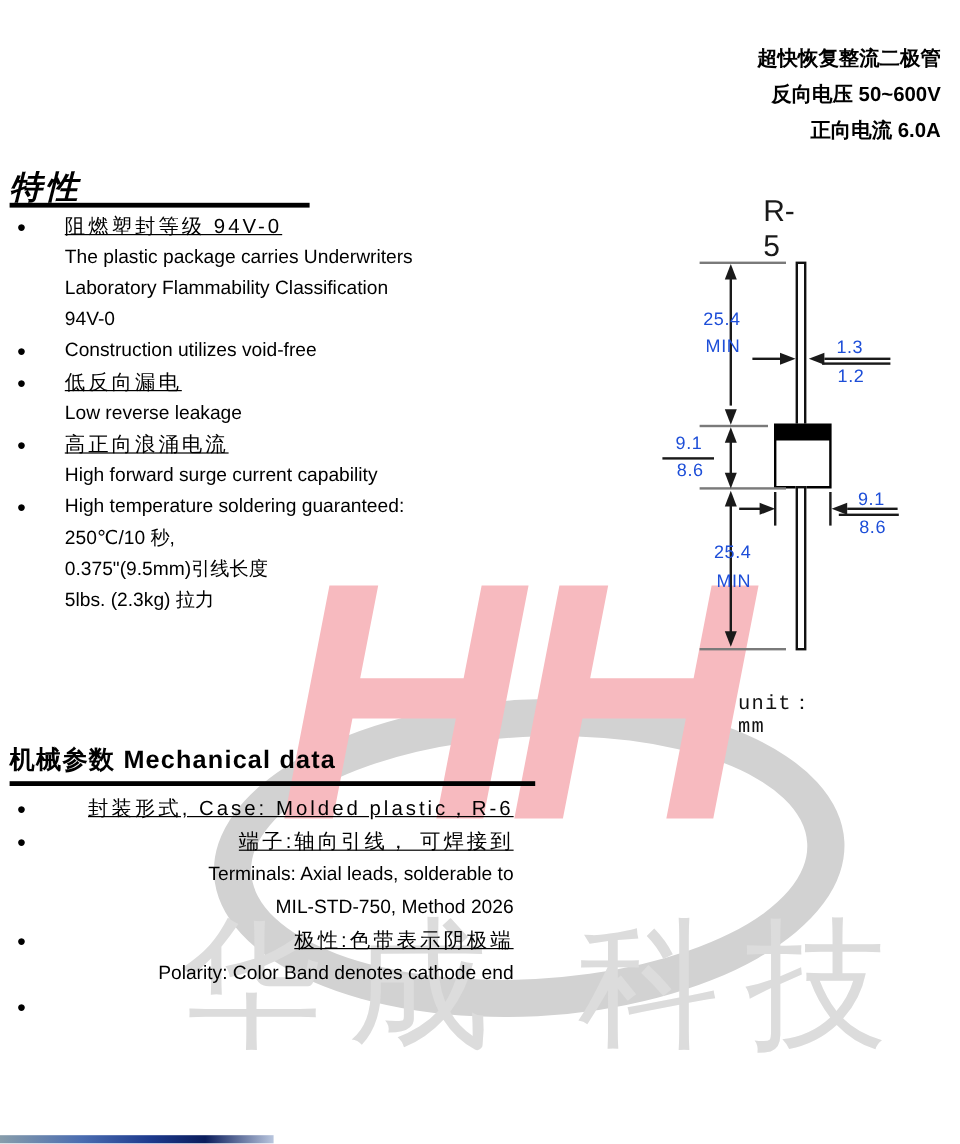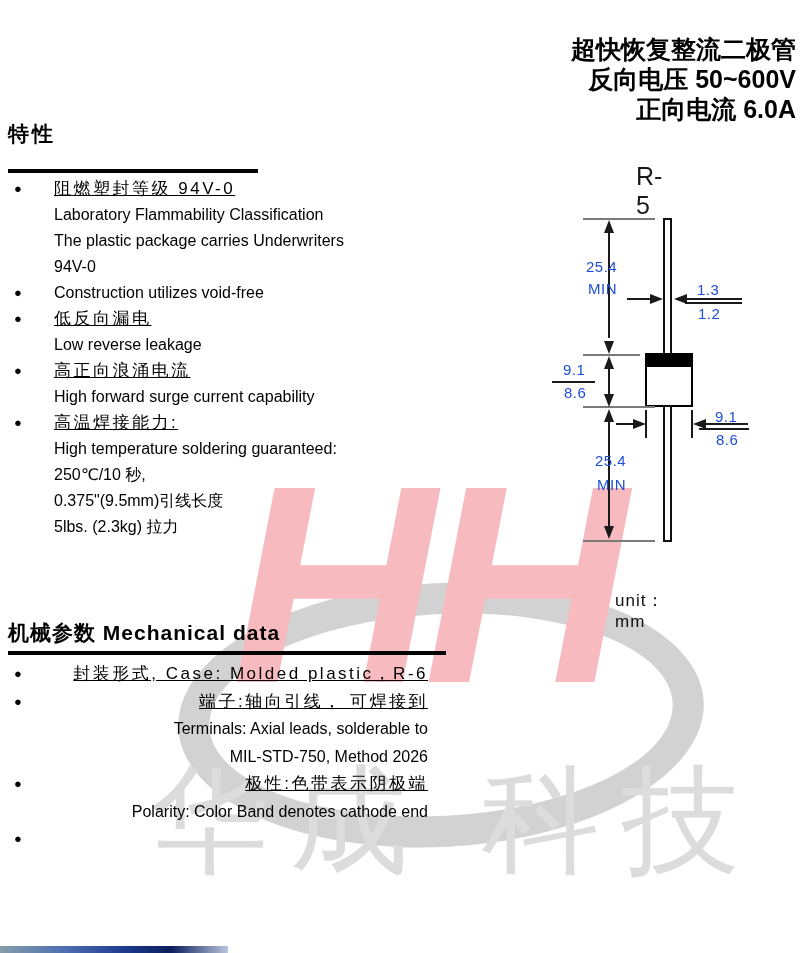--- a/index.html
+++ b/index.html
@@ -13,26 +13,26 @@
   .wm-letters { position:absolute; left:232px; top:440px; height:290px; line-height:290px;
                 font-size:282px; font-weight:bold; font-style:italic; color:#f7babf;
                 letter-spacing:-12px; z-index:2; }
   .wm-company { position:absolute; left:150px; top:742px; font-size:118px; color:#dcdcdc;
                 font-family:"Liberation Serif","DejaVu Serif",serif; letter-spacing:22px;
                 z-index:3; white-space:nowrap; }
 
   .content { position:relative; z-index:10; }
 
   
-  .hdr { position:absolute; top:34px; right:4px; text-align:right; font-weight:bold;
-         font-size:25px; line-height:30px; color:#000; }
+  .hdr { position:absolute; top:34px; right:16px; text-align:right; font-weight:bold;
+         font-size:17px; line-height:30px; color:#000; }
 
   
   .sec-head { position:absolute; left:8px; font-weight:bold; color:#000; }
-  .feat-head { top:120px; font-size:21px; letter-spacing:3px; }
+  .feat-head { top:138px; font-size:27px; letter-spacing:3px;font-style:italic; }
   .feat-rule { position:absolute; left:8px; top:169px; width:250px; height:4px; background:#000; }
   .mech-head { top:619px; font-size:21px; letter-spacing:1px; }
   .mech-rule { position:absolute; left:8px; top:651px; width:438px; height:4px; background:#000; }
 
   
   .blist { position:absolute; left:8px; width:420px; }
   .feat-list { top:176px; }
   .mech-list { top:660px; }
   .brow { display:flex; }
   .dot { width:40px; flex:0 0 40px; font-size:13px; line-height:26px; padding-left:6px; color:#000; }
@@ -54,21 +54,21 @@
   .arr { position:absolute; width:0; height:0; }
   .arr-up    { border-left:5px solid transparent; border-right:5px solid transparent; border-bottom:13px solid #1a1a1a; }
   .arr-down  { border-left:5px solid transparent; border-right:5px solid transparent; border-top:13px solid #1a1a1a; }
   .arr-right { border-top:5px solid transparent; border-bottom:5px solid transparent; border-left:13px solid #1a1a1a; }
   .arr-left  { border-top:5px solid transparent; border-bottom:5px solid transparent; border-right:13px solid #1a1a1a; }
   .lead { position:absolute; left:663px; width:9px; background:#fff; border:2px solid #111; box-sizing:border-box; }
   .lead-top { top:218px; height:138px; }
   .lead-bottom { top:405px; height:137px; }
   .body-pkg { position:absolute; left:645px; top:353px; width:48px; height:54px; box-sizing:border-box;
               background:#fff; border:2px solid #000; border-top:14px solid #000; }
-  .unit-lab { position:absolute; left:615px; top:589px; font-size:17px; color:#111; letter-spacing:1px; }
+  .unit-lab { position:absolute; left:615px; top:574px; font-size:17px; color:#111; letter-spacing:1px;font-family:Liberation Mono, monospace; }
 
   
   .foot-bar { position:absolute; left:0; top:946px; width:228px; height:7px; z-index:20;
               background:linear-gradient(to right,#879dab 0%,#4a6cb0 30%,#1d3a8d 55%,#0b1d5c 75%,#b9c6de 100%); }
 </style>
 </head>
 <body>
 
 <div class="page">
 
@@ -85,22 +85,22 @@
     </div>
 
     <div class="sec-head feat-head">特性</div>
     <div class="feat-rule"></div>
 
     <div class="blist feat-list">
       <div class="brow">
         <span class="dot">●</span>
         <div class="btxt">
           <div class="zh">阻燃塑封等级 94V-0</div>
+          <div class="en">The plastic package carries Underwriters</div>
           <div class="en">Laboratory Flammability Classification</div>
-          <div class="en">The plastic package carries Underwriters</div>
           <div class="en">94V-0</div>
         </div>
       </div>
       <div class="brow">
         <span class="dot">●</span>
         <div class="btxt">
           <div class="en">Construction utilizes void-free</div>
         </div>
       </div>
       <div class="brow">
@@ -113,21 +113,20 @@
       <div class="brow">
         <span class="dot">●</span>
         <div class="btxt">
           <div class="zh">高正向浪涌电流</div>
           <div class="en">High forward surge current capability</div>
         </div>
       </div>
       <div class="brow">
         <span class="dot">●</span>
         <div class="btxt">
-          <div class="zh">高温焊接能力:</div>
           <div class="en">High temperature soldering guaranteed:</div>
           <div class="en">250℃/10 秒,</div>
           <div class="en">0.375"(9.5mm)引线长度</div>
           <div class="en">5lbs. (2.3kg)  拉力</div>
         </div>
       </div>
     </div>
 
     <div class="sec-head mech-head">机械参数 Mechanical data</div>
     <div class="mech-rule"></div>

